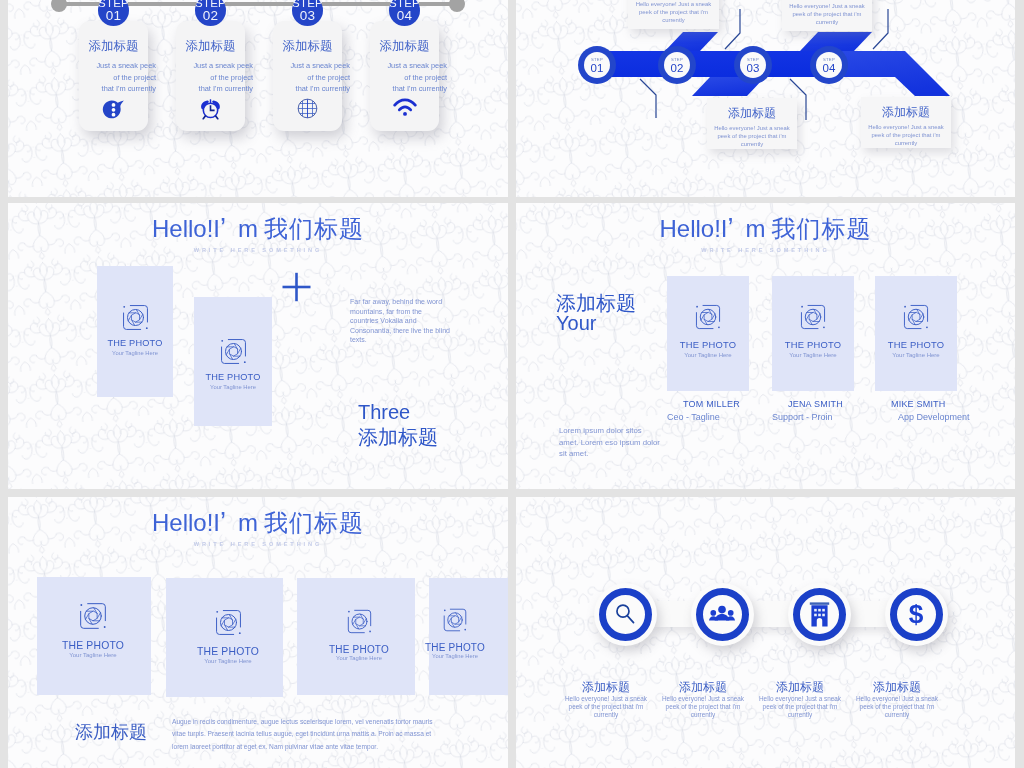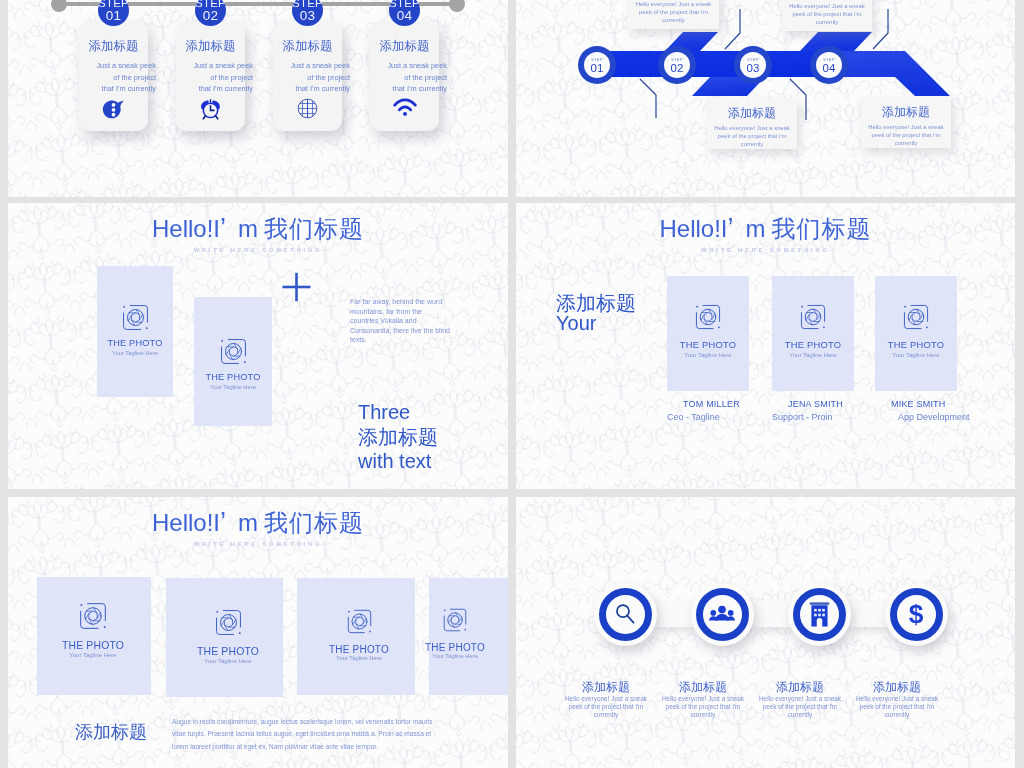--- a/index.html
+++ b/index.html
@@ -305,33 +305,33 @@
       <svg style="position:absolute;left:274px;top:69px;" width="29" height="30" viewBox="0 0 29 30" xmlns="http://www.w3.org/2000/svg">
         <g stroke="#2f57c8" stroke-width="2.6">
           <path d="M14.5 0.8 V29.2"></path>
           <path d="M0.5 15 H28.5"></path>
         </g>
       </svg>
       <div class="para" style="left:342px;top:94px;width:100px;">Far far away, behind the word mountains, far from the countries Vokalia and Consonantia, there live the blind texts.</div>
       <div class="bigh" style="left:350px;top:153px;width:130px;margin-top:44px;">
         <div>Three</div>
         <div>添加标题</div>
-        <div>with text</div>
       </div>
     </div>
     <div class="slide s4">
       <svg class="bg" width="499" height="286" viewBox="0 0 499 286" xmlns="http://www.w3.org/2000/svg">
         <rect width="499" height="286" fill="url(#dmk)"></rect>
       </svg>
       <div class="hello" style="top:10px;"><span>Hello!I</span><span class="apos">’</span><span style="padding-left:12px;">m</span><span class="cjk">我们标题</span></div>
       <div class="subtitle" style="top:44px;">WRITE HERE SOMETHING</div>
       <div class="sidet" style="left:40px;top:90px;">
         <div>添加标题</div>
         <div>Your</div>
       </div>
+      <div class="sidep" style="left:43px;top:222px;width:103px;">Lorem ipsum dolor sitos amet. Lorem eso ipsum dolor sit amet.</div>
       <div class="photo" style="left:151px;top:73px;width:82px;height:115px;">
         <svg class="cam" style="position:absolute;left:26px;top:26px;" width="30" height="30" viewBox="0 0 48 48" xmlns="http://www.w3.org/2000/svg">
 <g fill="none" stroke="#3a5dc4" stroke-width="1.5" stroke-linecap="round" stroke-linejoin="round">
 <path d="M16 5.5 H38 A4.6 4.6 0 0 1 42.5 10 V31"></path>
 <path d="M32 42.5 H10 A4.6 4.6 0 0 1 5.5 38 V17"></path>
 <circle cx="24" cy="24" r="12.4"></circle>
 <path d="M24.0 16.8 L17.8 20.4 L17.8 27.6 L24.0 31.2 L30.2 27.6 L30.2 20.4 Z" stroke-width="1.17"></path>
 <path d="M24.0 16.8 L13.9 16.8" stroke-width="1.17"></path>
 <path d="M17.8 20.4 L12.7 29.1" stroke-width="1.17"></path>
 <path d="M17.8 27.6 L22.8 36.3" stroke-width="1.17"></path>

